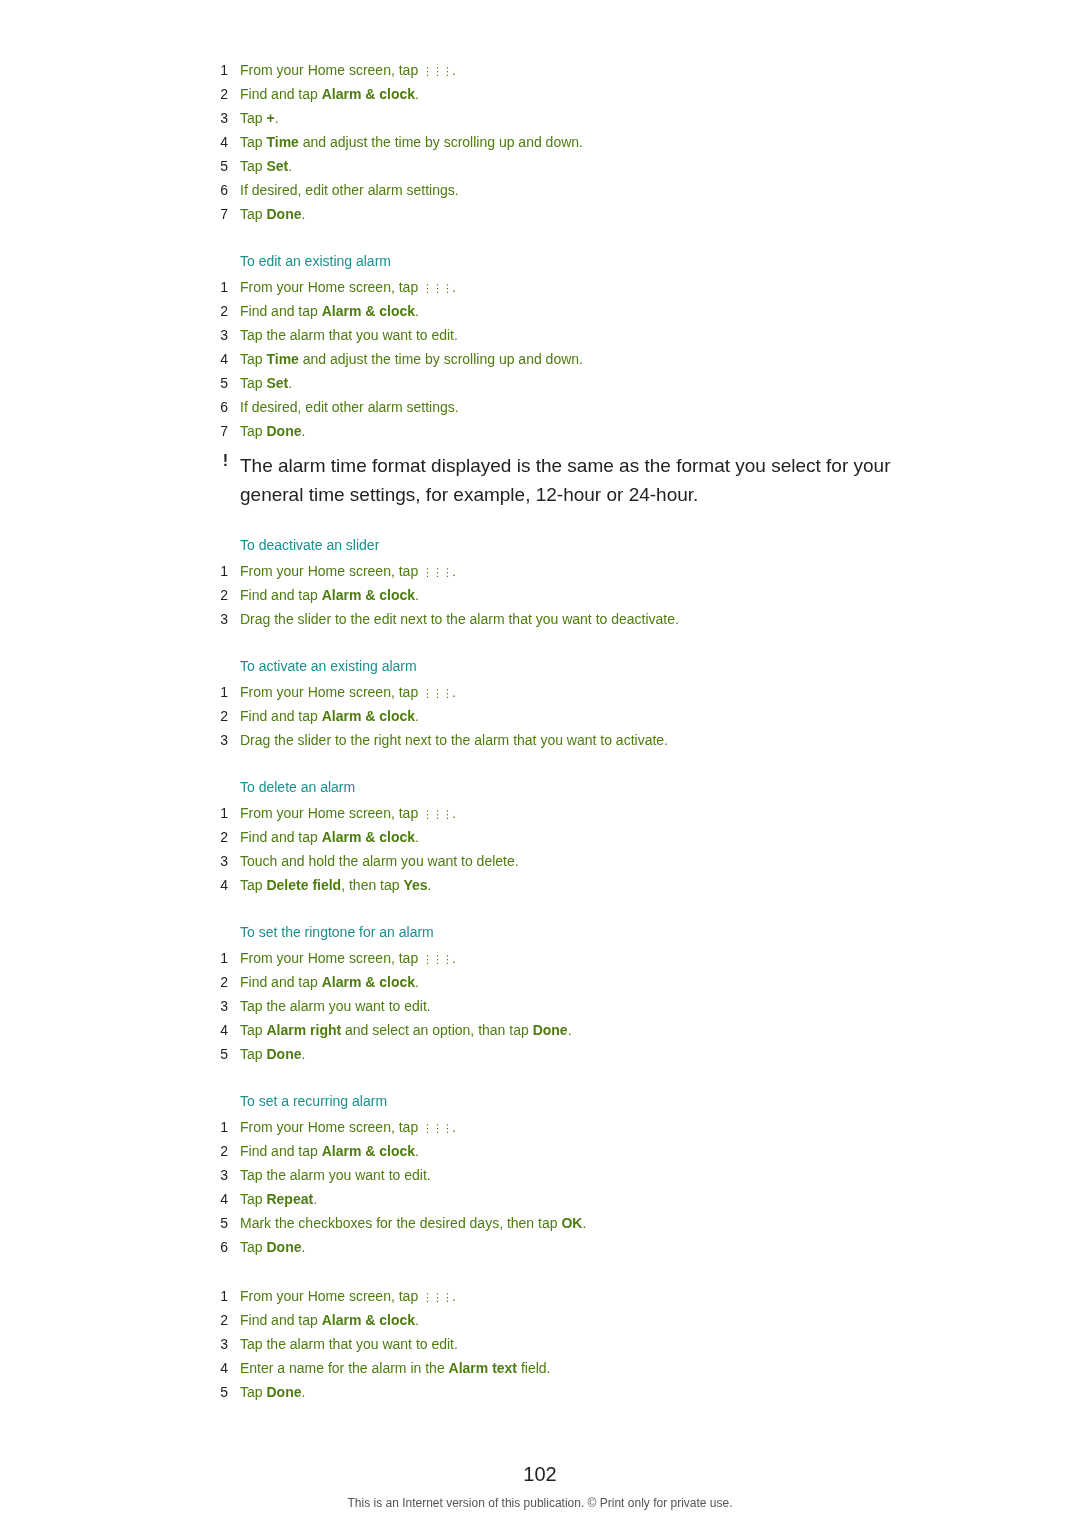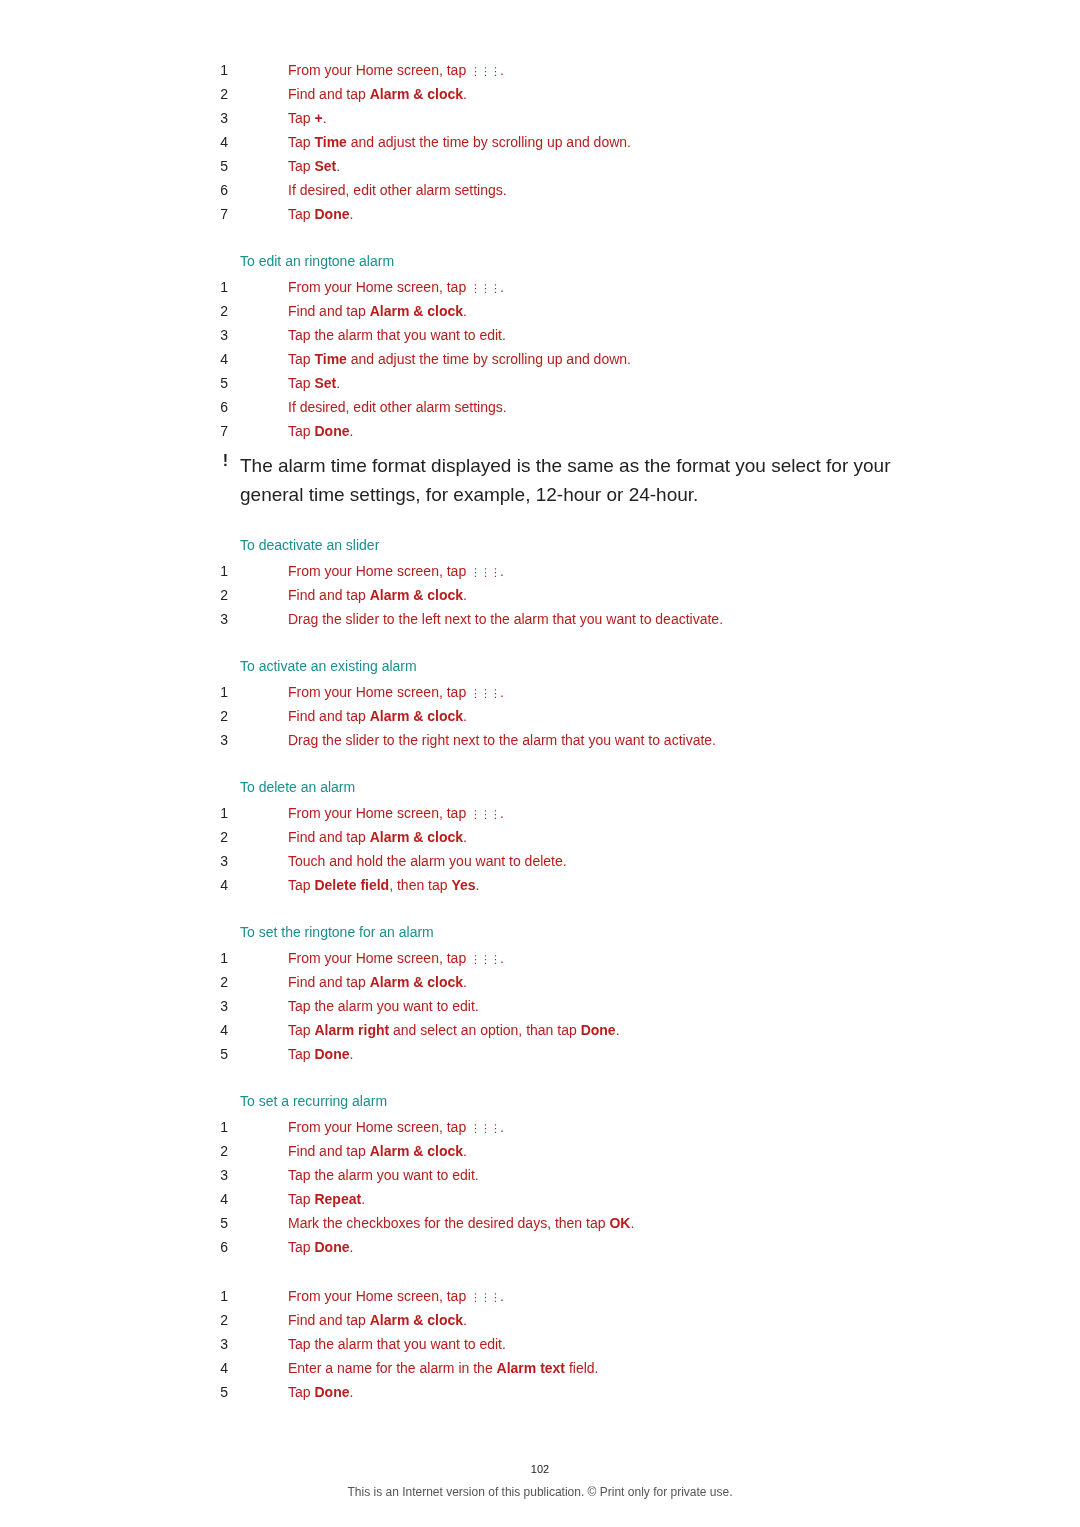--- a/index.html
+++ b/index.html
@@ -41,22 +41,21 @@
       line-height: 1.5;
     }
     .step-num {
       min-width: 40px;
       text-align: right;
       padding-right: 12px;
       color: #222222;
     }
     .step-text {
       flex: 1;
-      color: #b91c1c;
-      margin-left: 48px;
+      color: #4d7c0f;
     }
     .step-text b {
       font-weight: bold;
     }
     .note-block {
       display: flex;
       margin-left: 40px;
       margin-top: 10px;
       margin-bottom: 10px;
     }
@@ -73,21 +72,21 @@
       font-size: 19px;
       color: #222222;
       line-height: 1.5;
     }
     .page-footer {
       text-align: center;
       margin-top: 60px;
       padding-bottom: 20px;
     }
     .page-number {
-      font-size: 11px;
+      font-size: 20px;
       color: #222222;
       display: block;
       margin-bottom: 8px;
     }
     .footer-note {
       font-size: 12px;
       color: #555555;
     }
     
     .grid-icon::after {
@@ -127,21 +126,21 @@
             <span class="step-num">6</span>
             <span class="step-text">If desired, edit other alarm settings.</span>
           </li>
           <li>
             <span class="step-num">7</span>
             <span class="step-text">Tap <b>Done</b>.</span>
           </li>
         </ul>
       </div>
       <div class="section">
-        <div class="section-title">To edit an ringtone alarm</div>
+        <div class="section-title">To edit an existing alarm</div>
         <ul class="step-list">
           <li>
             <span class="step-num">1</span>
             <span class="step-text">From your Home screen, tap <span class="grid-icon"></span>.</span>
           </li>
           <li>
             <span class="step-num">2</span>
             <span class="step-text">Find and tap <b>Alarm &amp; clock</b>.</span>
           </li>
           <li>
@@ -176,21 +175,21 @@
           <li>
             <span class="step-num">1</span>
             <span class="step-text">From your Home screen, tap <span class="grid-icon"></span>.</span>
           </li>
           <li>
             <span class="step-num">2</span>
             <span class="step-text">Find and tap <b>Alarm &amp; clock</b>.</span>
           </li>
           <li>
             <span class="step-num">3</span>
-            <span class="step-text">Drag the slider to the left next to the alarm that you want to deactivate.</span>
+            <span class="step-text">Drag the slider to the edit next to the alarm that you want to deactivate.</span>
           </li>
         </ul>
       </div>
       <div class="section">
         <div class="section-title">To activate an existing alarm</div>
         <ul class="step-list">
           <li>
             <span class="step-num">1</span>
             <span class="step-text">From your Home screen, tap <span class="grid-icon"></span>.</span>
           </li>

